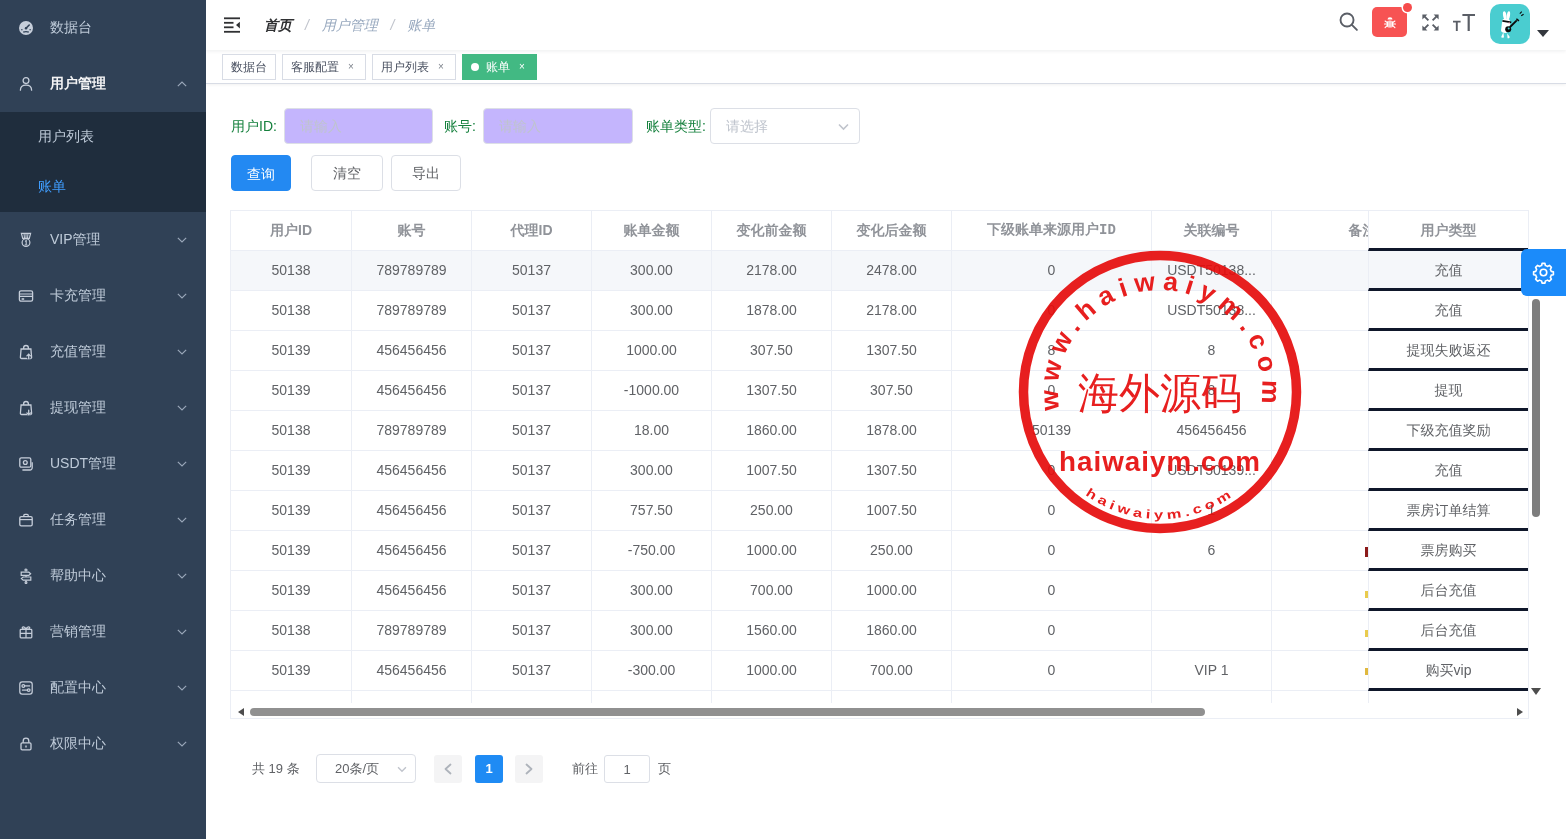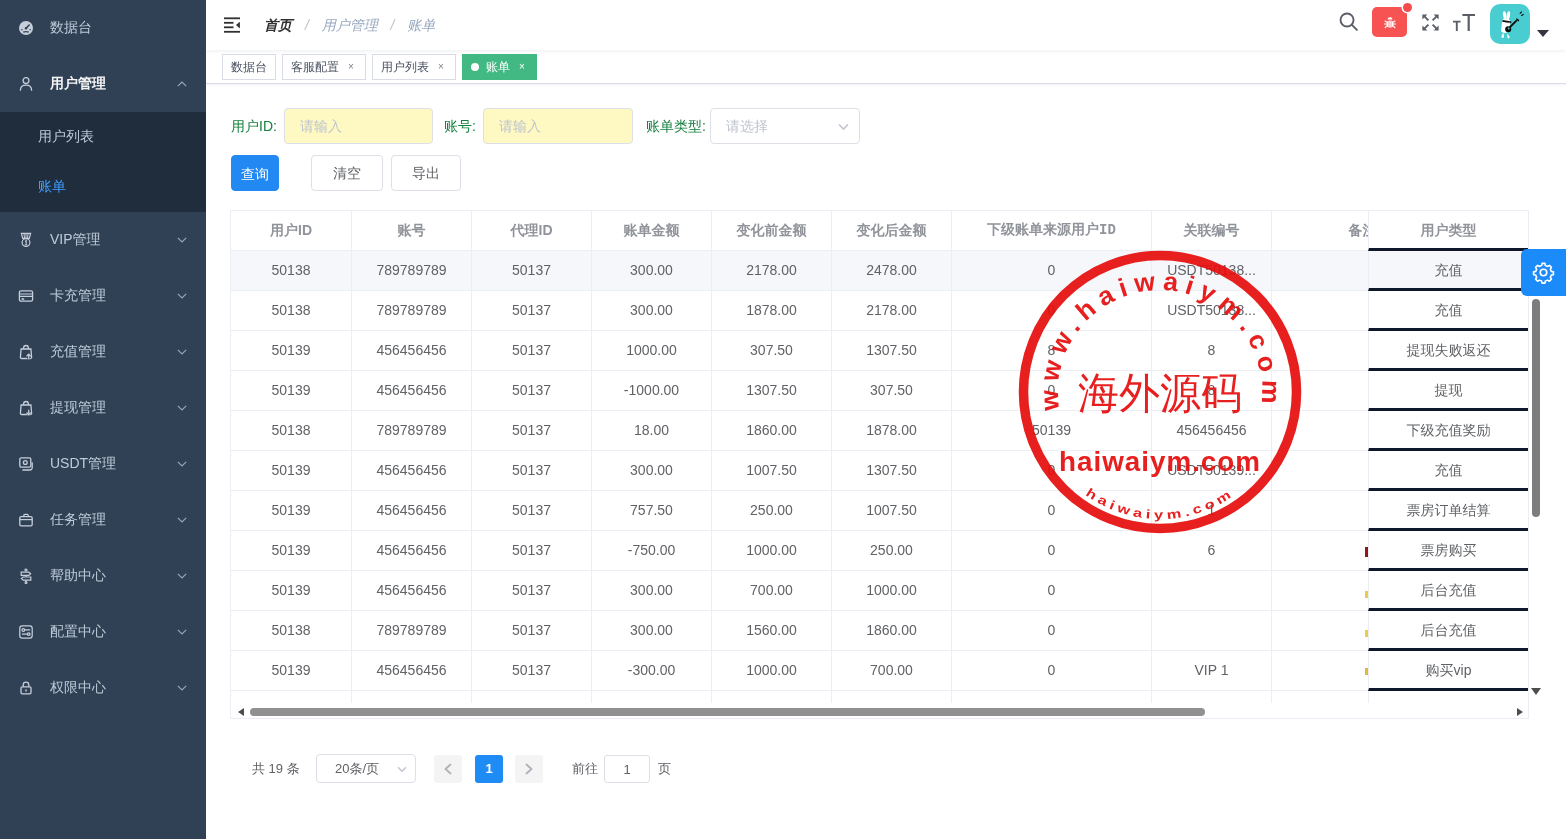--- a/index.html
+++ b/index.html
@@ -42,21 +42,21 @@
   .tag { position:relative; display:inline-flex; align-items:center; height:26px; margin-left:6px; margin-top:4px;
     padding:0 8px; border:1px solid #d8dce5; background:#fff; color:#495060; font-size:12px; cursor:pointer; vertical-align:top; }
   .tag:first-child { margin-left:16px; }
   .tag .tag-close { margin-left:6px; font-size:10px; line-height:12px; color:#7d838c; width:12px; height:12px; text-align:center; border-radius:50%; }
   .tag.active { background:#42b983; border-color:#42b983; color:#fff; }
   .tag.active .tag-dot { display:inline-block; width:8px; height:8px; border-radius:50%; background:#fff; margin-right:7px; }
   .tag.active .tag-close { color:#fff; }
 
   
   .flabel { position:absolute; height:36px; line-height:36px; font-size:14px; color:#15803d; }
-  .finput { position:absolute; top:108px; height:36px; border:1px solid #dcdfe6; border-radius:4px; background:#fef9c3;
+  .finput { position:absolute; top:108px; height:36px; border:1px solid #dcdfe6; border-radius:4px; background:#c4b5fd;
     font-size:14px; color:#606266; padding:0 15px; outline:none; }
   .finput::placeholder { color:#bfc4cd; }
   .fselect { position:absolute; top:108px; height:36px; border:1px solid #dcdfe6; border-radius:4px; background:#fff;
     font-size:14px; color:#bfc4cd; padding:0 15px; line-height:34px; cursor:pointer; }
   .sel-chev { position:absolute; color:#c0c4cc; }
   .fselect .sel-chev { right:10px; top:14px; width:11px; height:8px; }
   .btn { position:absolute; top:155px; height:36px; border-radius:4px; font-size:14px; text-align:center; line-height:34px; cursor:pointer; }
   .btn-primary { background:#2389f2; border:1px solid #2389f2; color:#fff; line-height:36px; }
   .btn-plain { background:#fff; border:1px solid #dcdfe6; color:#606266; }
 
@@ -253,20 +253,35 @@
         <span class="mi-icon">
           <svg viewBox="0 0 16 16" fill="none" stroke="currentColor" stroke-width="1.2">
             <circle cx="8" cy="2" r="1"></circle>
             <path d="M3.2 4.2 h7.6 l1.8 1.6 -1.8 1.6 H3.2 Z"></path>
             <path d="M12.8 9 H5.2 L3.4 10.6 5.2 12.2 h7.6 Z"></path>
             <path d="M8 7.5 V9 M8 12.3 V14"></path>
             <circle cx="8" cy="14.6" r="0.9"></circle>
           </svg>
         </span>
         <span>帮助中心</span>
+        <span class="chev">
+          <svg viewBox="0 0 12 8" fill="none" stroke="currentColor" stroke-width="1.4">
+            <path d="M1 1.4 L6 6.4 L11 1.4"></path>
+          </svg>
+        </span>
+      </div>
+      <div class="menu-item">
+        <span class="mi-icon">
+          <svg viewBox="0 0 16 16" fill="none" stroke="currentColor" stroke-width="1.25">
+            <rect x="2.2" y="5.4" width="11.6" height="8.4" rx="0.8"></rect>
+            <path d="M8 5.4 V13.8 M2.2 9.4 H13.8"></path>
+            <path d="M8 5.2 C6.8 2.2 3.6 2.6 4.4 4.2 C5 5.4 7 5.2 8 5.2 Z M8 5.2 C9.2 2.2 12.4 2.6 11.6 4.2 C11 5.4 9 5.2 8 5.2 Z"></path>
+          </svg>
+        </span>
+        <span>营销管理</span>
         <span class="chev">
           <svg viewBox="0 0 12 8" fill="none" stroke="currentColor" stroke-width="1.4">
             <path d="M1 1.4 L6 6.4 L11 1.4"></path>
           </svg>
         </span>
       </div>
       <div class="menu-item">
         <span class="mi-icon">
           <svg viewBox="0 0 16 16" fill="none" stroke="currentColor" stroke-width="1.25">
             <rect x="1.8" y="1.8" width="12.4" height="12.4" rx="2.4"></rect>
@@ -398,21 +413,21 @@
     <input class="finput" style="left: 483px; width: 150px;" placeholder="请输入">
     <span class="flabel" style="left:646px; top:108px;">账单类型:</span>
     <div class="fselect" style="left:710px; width:150px;">
       <span>请选择</span>
       <span class="sel-chev">
         <svg viewBox="0 0 11 8" fill="none" stroke="currentColor" stroke-width="1.6">
             <path d="M1 1.5 L5.5 6 L10 1.5"></path>
           </svg>
       </span>
     </div>
-    <div class="btn btn-primary" style="left:231px; width:48px;">查询</div>
+    <div class="btn btn-primary" style="left:231px; width:60px;">查询</div>
     <div class="btn btn-plain" style="left:311px; width:72px;">清空</div>
     <div class="btn btn-plain" style="left:391px; width:70px;">导出</div>
   </div>
 
   <div class="table-wrap">
     <div class="t-inner" id="tbody">
         <div class="t-row t-head" style="top: 0px;">
           <div class="t-cell" style="width: 121px;">用户ID</div>
           <div class="t-cell" style="width: 120px;">账号</div>
           <div class="t-cell" style="width: 120px;">代理ID</div>

